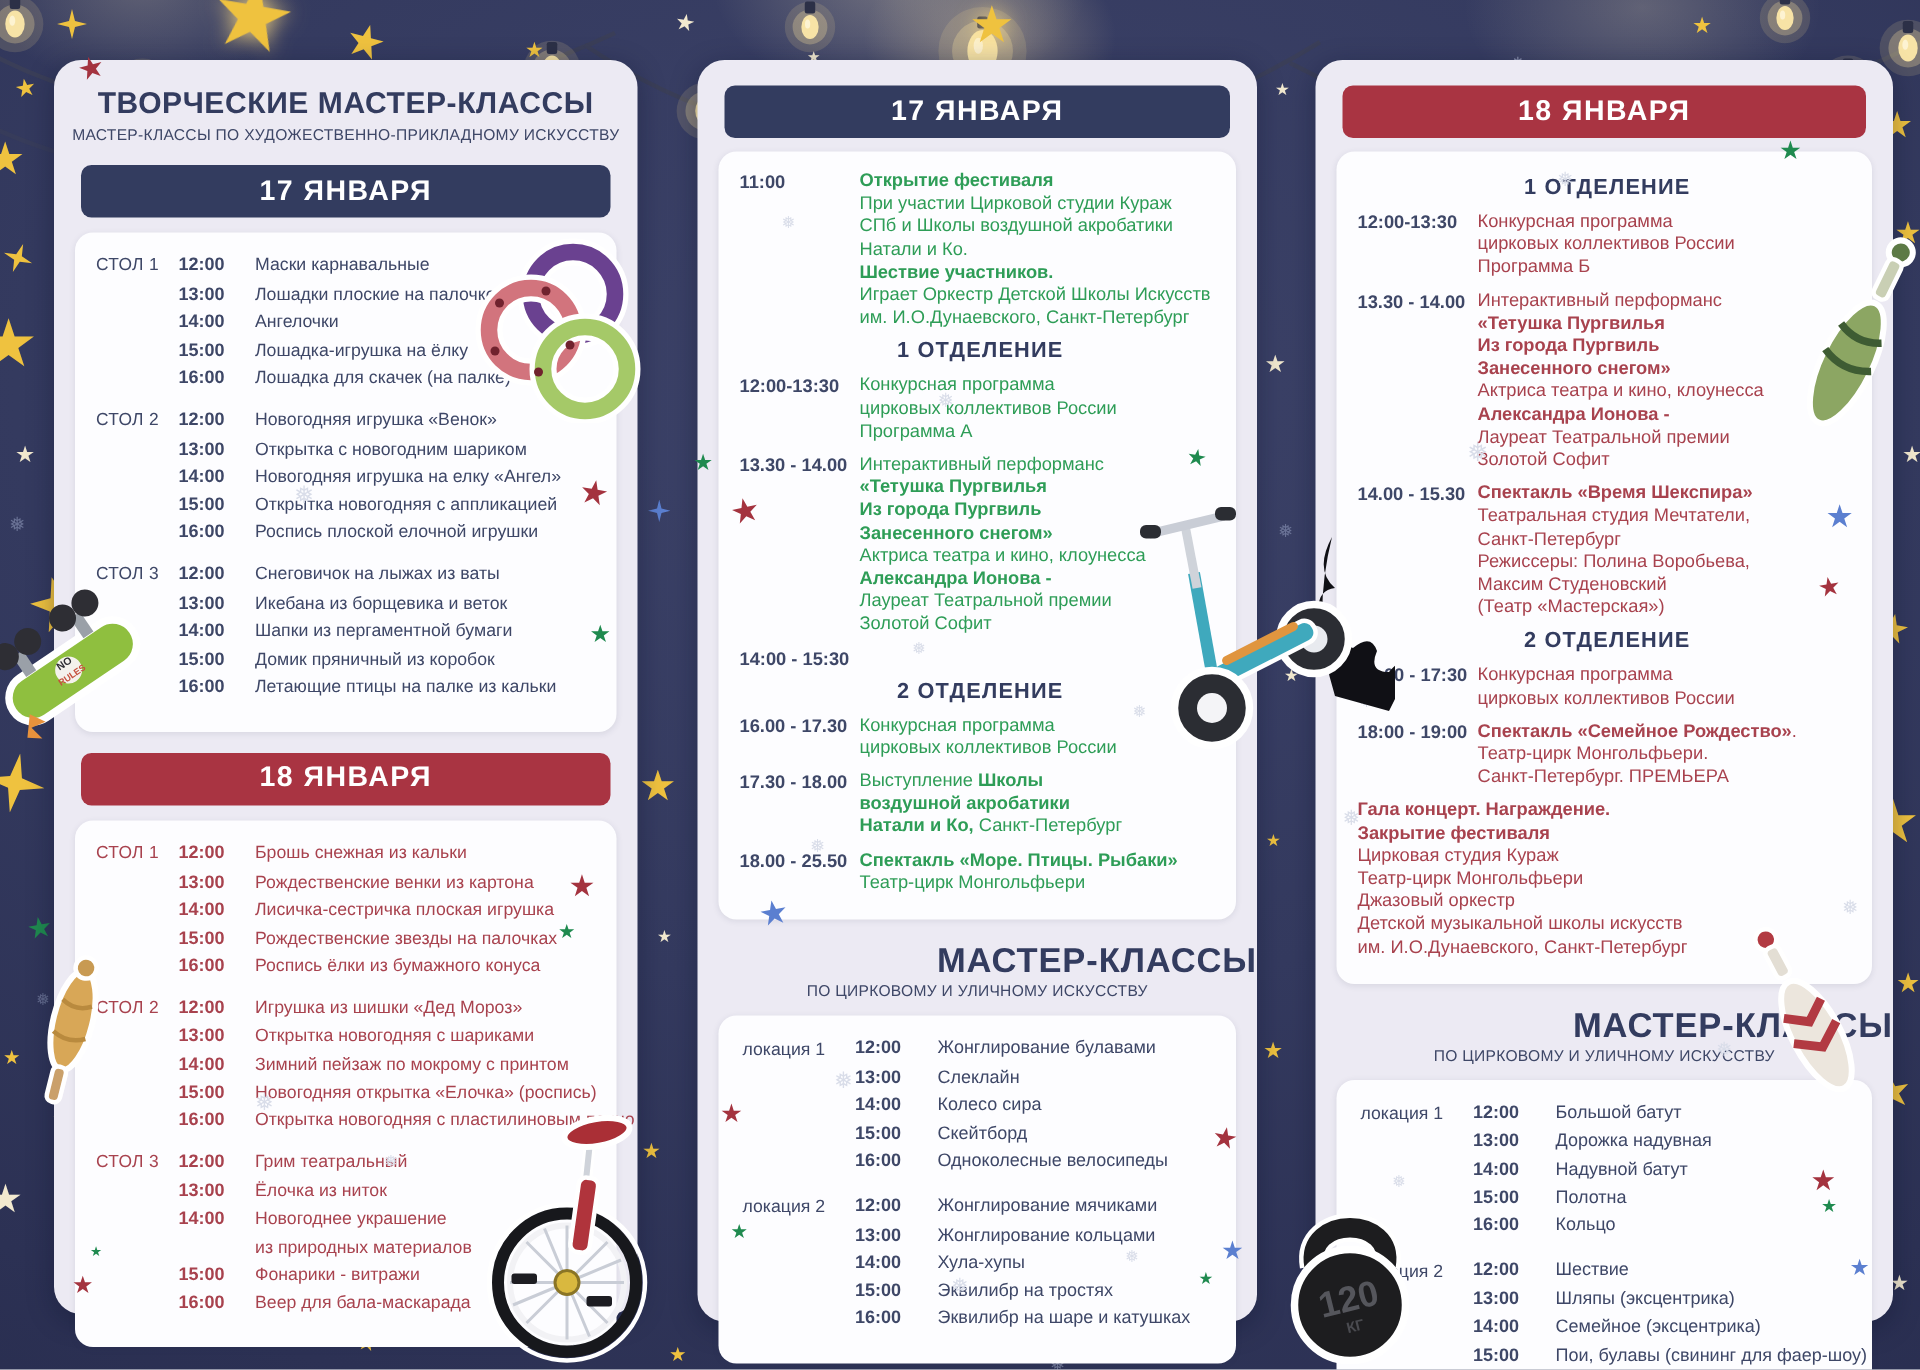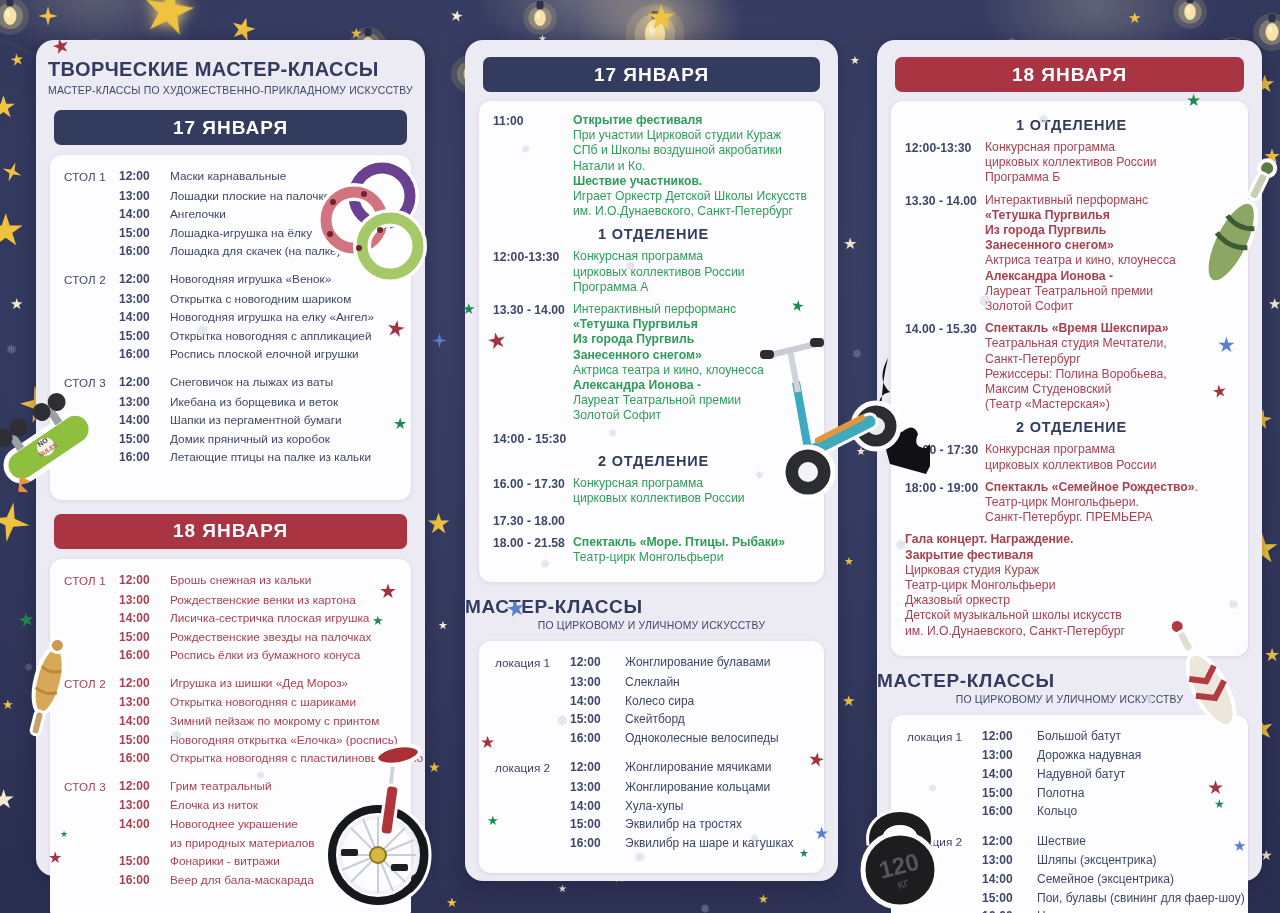--- a/index.html
+++ b/index.html
@@ -17,35 +17,35 @@
   .layer-back{position:absolute;inset:0;z-index:1;pointer-events:none}
   .layer-front{position:absolute;inset:0;z-index:3;pointer-events:none}
 
   
   .panel{position:absolute;top:40px;background:#ECEAF3;border-radius:18px;z-index:2;
          box-shadow:0 4px 18px rgba(10,14,40,.35)}
   .panel.left{left:36px;width:389px;height:836px}
   .panel.middle{left:465px;width:373px;height:841px}
   .panel.right{left:877px;width:385px;height:841px}
 
-  .panel-title{margin:18px 12px 0;text-align:left;color:#333C5F;font-weight:800;
+  .panel-title{margin:18px 12px 0;text-align:center;color:#333C5F;font-weight:800;
                font-size:20px;letter-spacing:.4px}
   .panel-subtitle{margin:4px 6px 0;text-align:center;color:#3E4767;font-size:10.4px;letter-spacing:.2px}
 
   .banner{margin:14px 18px 0;height:35px;border-radius:7px;display:flex;align-items:center;
           justify-content:center;color:#fff;font-weight:800;font-size:19px;letter-spacing:1px}
   .banner.navy{background:#333C5F}
   .banner.red{background:#A93442}
   .panel.middle .banner,.panel.right .banner{margin-top:17px}
 
   .card{margin:10px 14px 0;background:#FDFDFF;border-radius:12px;
         box-shadow:0 1px 4px rgba(40,45,80,.10)}
 
   
-  .schedule-card{padding:12px 6px 24px 14px}
+  .schedule-card{padding:12px 6px 12px 14px}
   .schedule-card.navy{--c:#3E4767}
   .schedule-card.red{--c:#A8424E}
   .sgroup{margin-bottom:9px}
   .srow{display:grid;grid-template-columns:46px 42px 1fr;column-gap:9px;line-height:18.6px}
   .slabel{color:var(--c);font-size:11.6px;padding-top:1px;letter-spacing:.2px}
   .stime{color:var(--c);font-size:12px;font-weight:700}
   .stext{color:var(--c);font-size:11.8px;white-space:pre}
 
   
   .program-card{padding:12px 10px 10px 14px;margin:9px 14px 0}
@@ -53,21 +53,21 @@
   .etime{flex:none;width:80px;font-size:12.2px;font-weight:700;color:#3E4767;padding-top:1px}
   .elines{flex:1;min-width:0}
   .eline{font-size:12.2px;line-height:15.2px;white-space:nowrap}
   .green-theme .eline{color:#2E9D57}
   .red-theme .eline{color:#A8424E}
   .eline .b{font-weight:800}
   .sec-head{text-align:center;color:#333C5F;font-weight:800;font-size:14.5px;
             letter-spacing:.8px;margin:4px 0 7px}
 
   
-  .mc-title{margin:14px 0 0;text-align:left;color:#333C5F;font-weight:800;font-size:19px;letter-spacing:.6px}
+  .mc-title{margin:14px 0 0;text-align:right;color:#333C5F;font-weight:800;font-size:23px;letter-spacing:.6px}
   .mc-subtitle{margin:2px 0 0;text-align:center;color:#3E4767;font-size:10.4px;letter-spacing:.2px}
   .mc-card{padding:12px 8px 10px 16px}
   .mcgroup{margin-bottom:11px}
   .mcrow{display:grid;grid-template-columns:62px 42px 1fr;column-gap:13px;line-height:18.6px}
   .mclabel{color:#3E4767;font-size:11.8px;padding-top:1px}
   .mctime{color:#3E4767;font-size:12px;font-weight:700}
   .mctext{color:#3E4767;font-size:12px;white-space:nowrap}
 
   
   .star{position:absolute;line-height:1;user-select:none}
@@ -461,23 +461,28 @@
       <div class="sec-head">2 ОТДЕЛЕНИЕ</div>
       <div class="event">
         <div class="etime">16.00 - 17.30</div>
         <div class="elines">
           <div class="eline"><span>Конкурсная программа</span></div>
           <div class="eline"><span>цирковых коллективов России</span></div>
         </div>
       </div>
       <div class="event">
         <div class="etime">17.30 - 18.00</div>
-      </div>
-      <div class="event">
-        <div class="etime">18.00 - 21.58</div>
+        <div class="elines">
+          <div class="eline"><span>Выступление </span><span class="b">Школы</span></div>
+          <div class="eline"><span class="b">воздушной акробатики</span></div>
+          <div class="eline"><span class="b">Натали и Ко,</span><span> Санкт-Петербург</span></div>
+        </div>
+      </div>
+      <div class="event">
+        <div class="etime">18.00 - 25.50</div>
         <div class="elines">
           <div class="eline"><span class="b">Спектакль «Море. Птицы. Рыбаки»</span></div>
           <div class="eline"><span>Театр-цирк Монгольфьери</span></div>
         </div>
       </div>
     </div>
   <div class="mc-title">МАСТЕР-КЛАССЫ</div>
   <div class="mc-subtitle">ПО ЦИРКОВОМУ И УЛИЧНОМУ ИСКУССТВУ</div>
   <div class="card mc-card" id="mid-mc">
       <div class="mcgroup">

